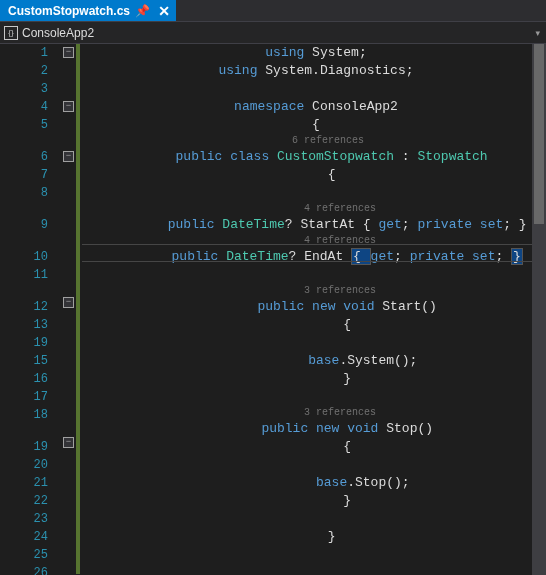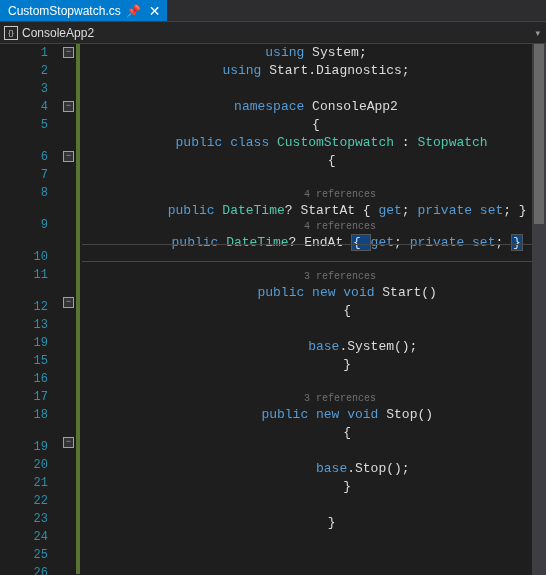--- a/index.html
+++ b/index.html
@@ -21,20 +21,21 @@
 }
 .tab {
   background: #007acc;
   color: #fff;
   padding: 0 4px 0 8px;
   display: flex;
   align-items: center;
   font-family: 'Segoe UI', sans-serif;
   font-size: 12px;
   gap: 6px;
+  font-weight: bold;
 }
 .tab .pin {
   width: 14px; height: 14px;
   display: flex; align-items: center; justify-content: center;
 }
 .tab .close {
   width: 16px; height: 16px;
   display: flex; align-items: center; justify-content: center;
   font-size: 14px;
 }
@@ -222,24 +223,25 @@
   </div>
 
   <div class="change-col">
     <div class="bar" style="top:0;height:530px"></div>
   </div>
 
   <div class="code">
     <div class="current-line" style="top:200px"></div>
 
     <div class="line"><span class="kw">using</span><span> System;</span></div>
-    <div class="line"><span class="kw">using</span><span> Start.Diagnostics;</span></div>
+    <div class="line"><span class="kw">using</span><span> System.Diagnostics;</span></div>
     <div class="line"></div>
     <div class="line"><span class="kw">namespace</span><span> ConsoleApp2</span></div>
     <div class="line"><span>{</span></div>
+    <div class="ref">    <span>6 references</span></div>
     <div class="line">    <span class="kw">public</span><span class="kw"> class</span><span class="type"> CustomStopwatch</span><span> : </span><span class="type">Stopwatch</span></div>
     <div class="line">    <span>{</span></div>
     <div class="line"></div>
     <div class="ref">        <span>4 references</span></div>
     <div class="line">        <span class="kw">public</span><span class="type"> DateTime</span><span>?</span><span> StartAt </span><span>{ </span><span class="kw">get</span><span>; </span><span class="kw">private</span><span class="kw"> set</span><span>; </span><span>}</span></div>
     <div class="ref">        <span>4 references</span></div>
     <div class="line">        <span class="kw">public</span><span class="type"> DateTime</span><span>?</span><span> EndAt </span><span class="brace-hl">{ </span><span class="kw">get</span><span>; </span><span class="kw">private</span><span class="kw"> set</span><span>; </span><span class="brace-hl">}</span></div>
     <div class="line"></div>
     <div class="ref">        <span>3 references</span></div>
     <div class="line">        <span class="kw">public</span><span class="kw"> new</span><span class="kw"> void</span><span> Start()</span></div>

